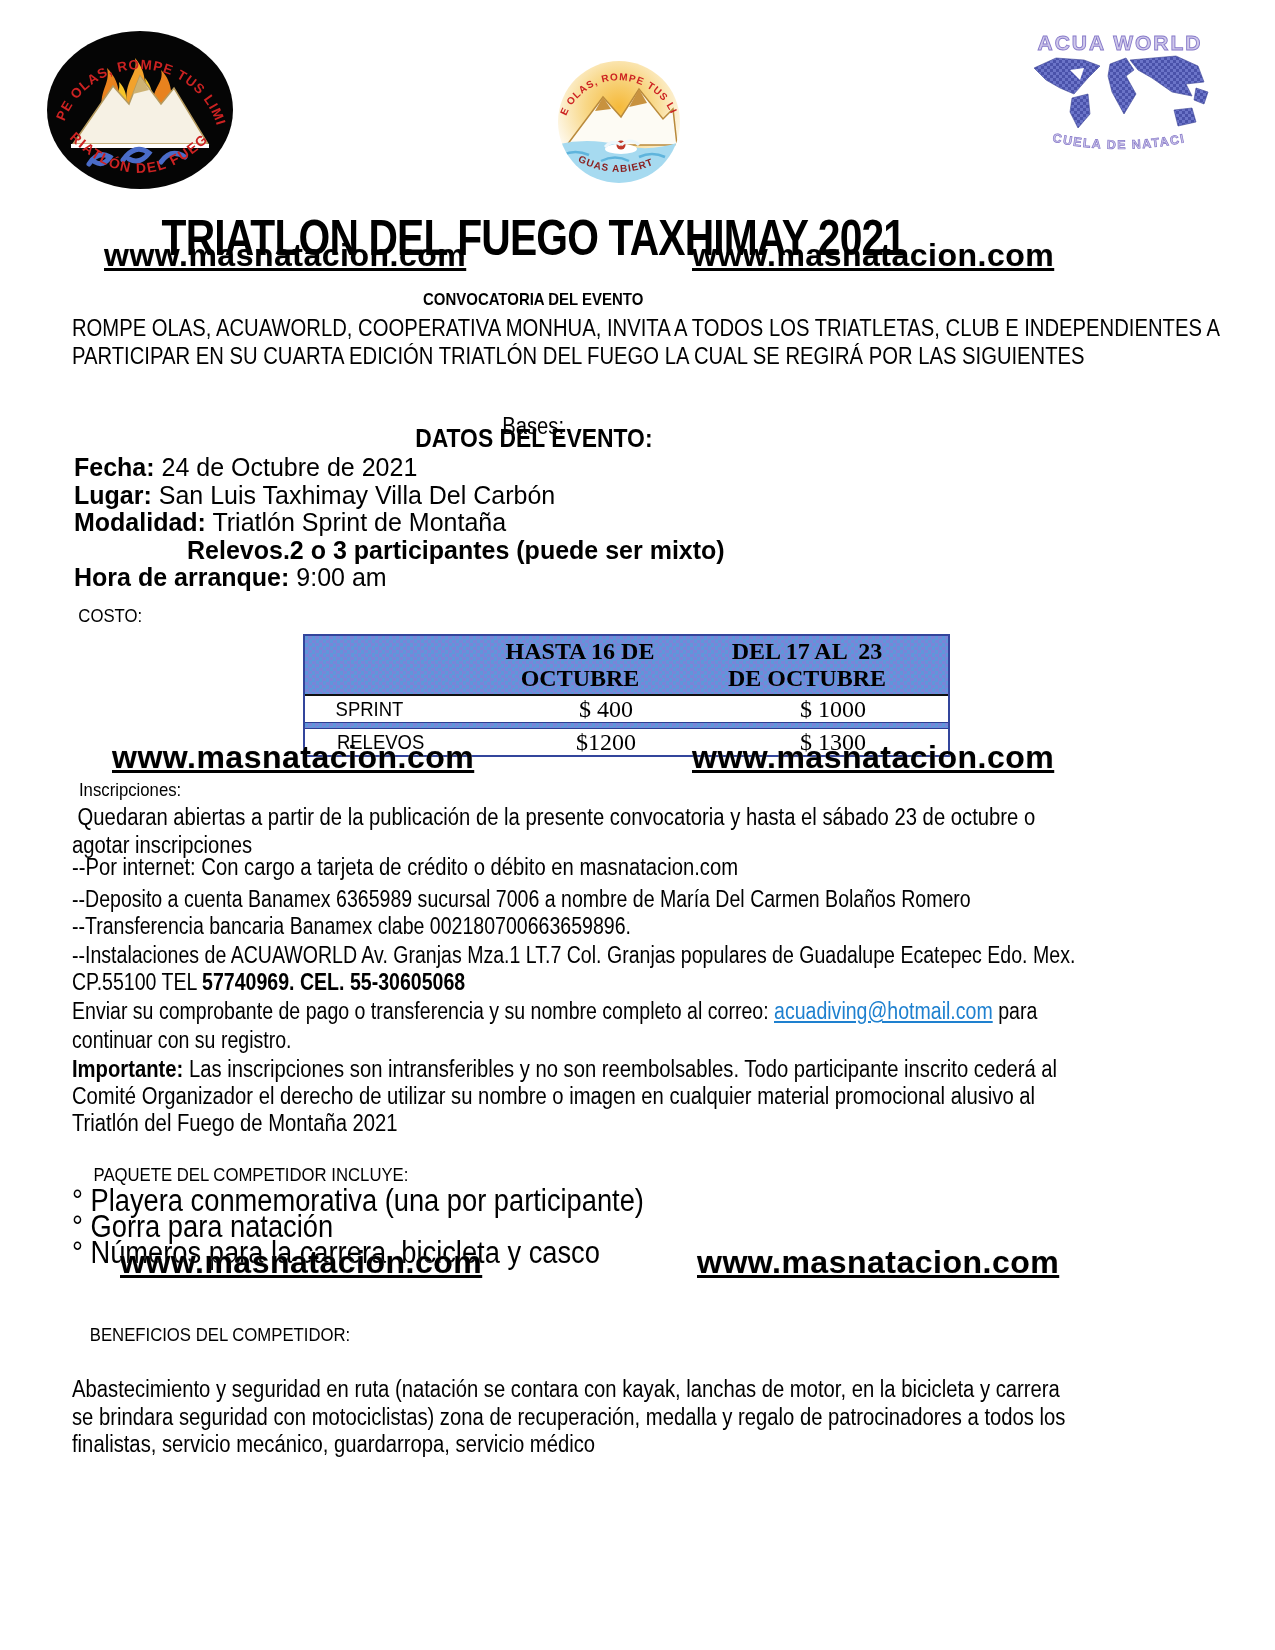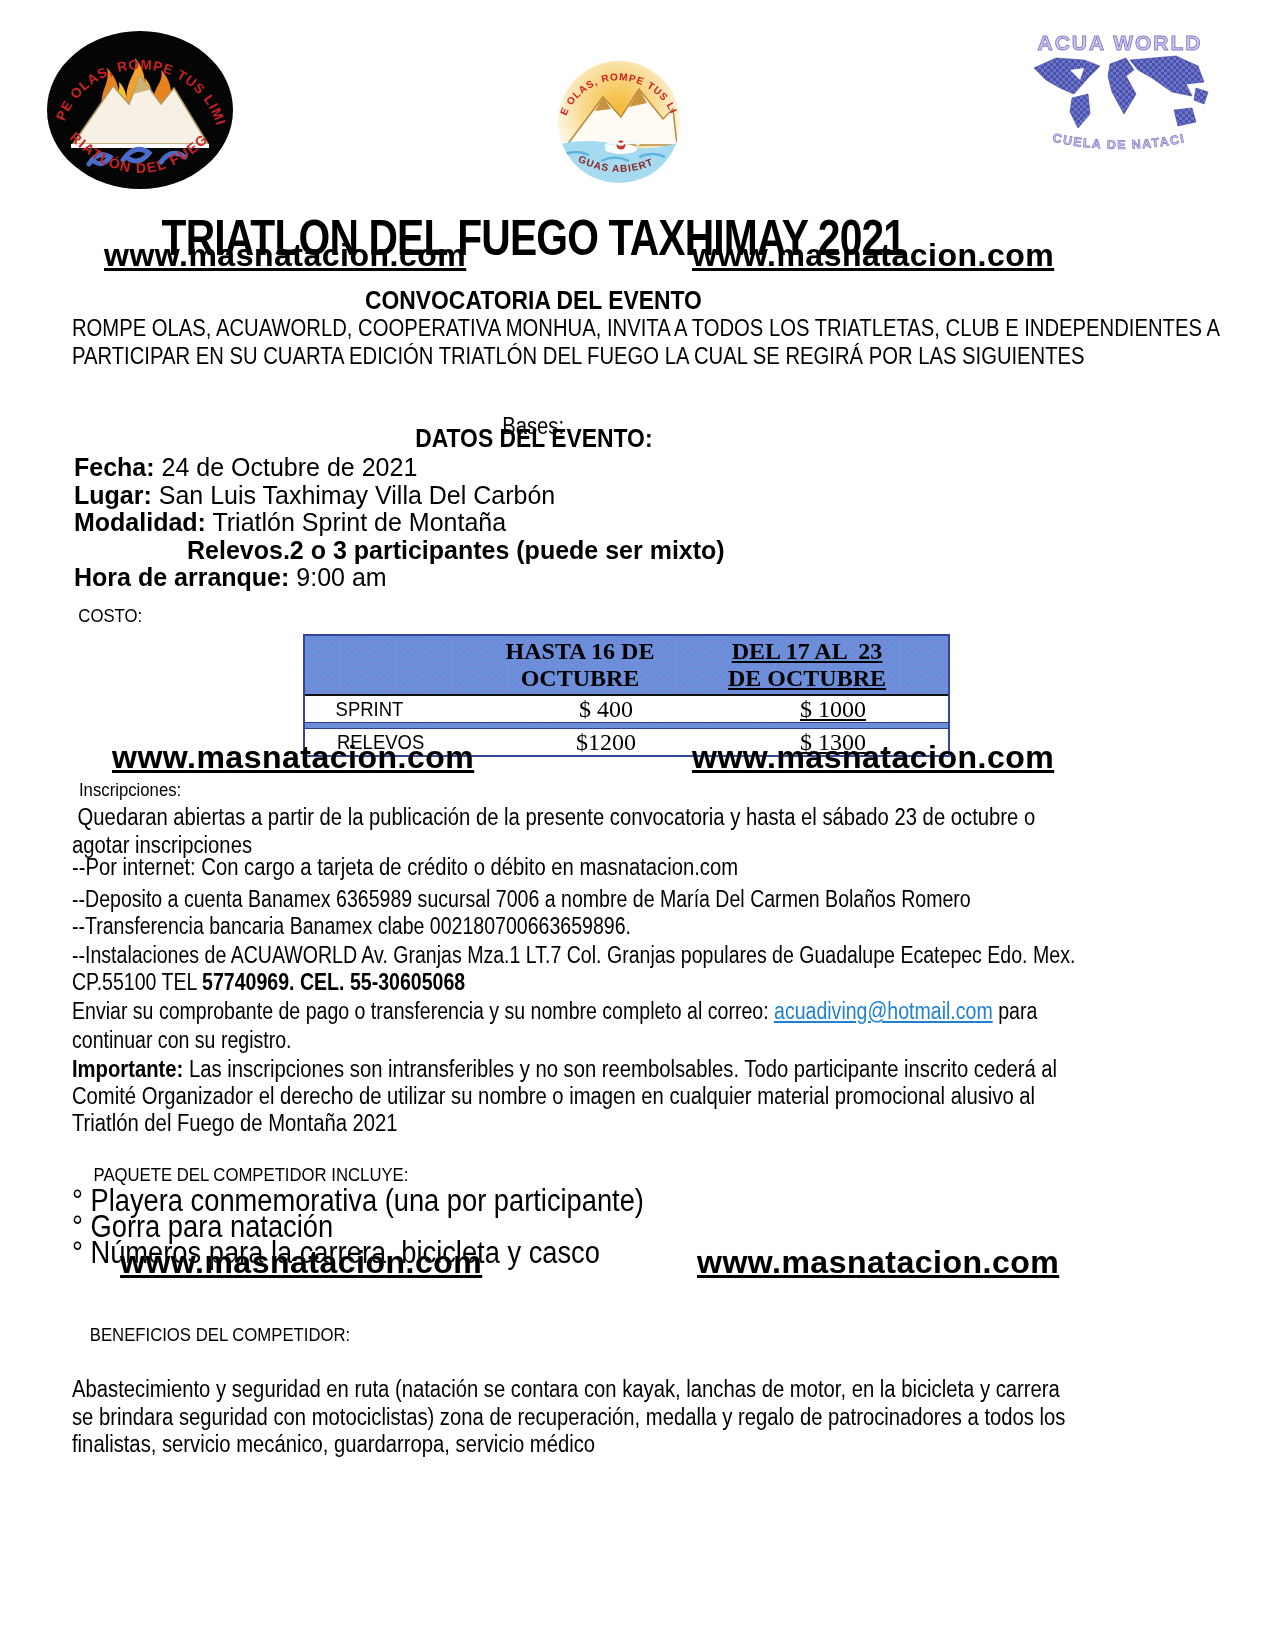--- a/index.html
+++ b/index.html
@@ -15,21 +15,21 @@
   .sx85{transform:scaleX(.85);}
   
   .doc-title{top:210px;font-size:48px;font-weight:bold;letter-spacing:-1px;}
   .doc-title .cx{transform:scaleX(.85) scaleY(1.05);}
   
   .wm{
     font-size:32px;font-weight:bold;line-height:30px;color:#000000;
     text-shadow:0 0 1px #c2c2c2;letter-spacing:.5px;white-space:pre;z-index:3;text-decoration:underline;
   }
   
-  .h-conv{top:287px;font-size:26px;font-weight:bold;line-height:26px;}
+  .h-conv{top:287px;font-size:17px;font-weight:bold;line-height:26px;}
   .invitation{top:314px;left:72px;font-size:23px;line-height:28px;}
   .h-bases{top:369px;font-size:23px;line-height:26px;margin-top:44px;}
   .h-datos{top:425px;font-size:26px;font-weight:bold;line-height:26px;}
   .section-h{font-size:19px;font-weight:normal;line-height:30px;left:74px;}
   
   .event-rows{top:454px;left:74px;font-size:25px;line-height:27.5px;}
   .event-rows .ln{transform:none;}
   .indent{margin-left:113px;font-weight:bold;}
   
   .para{left:72px;font-size:23px;line-height:27.5px;}
@@ -38,21 +38,21 @@
   
   .cost-table{left:303px;top:634px;width:643px;border:2px solid #33459c;z-index:2;background:#fff;}
   .checker{
     background-color:#6f87d4;
     background-image:repeating-conic-gradient(#7a85d8 0% 25%, #5f97da 25% 50%);
     background-size:7px 7px;
   }
   .t-head{height:58px;display:flex;border-bottom:2px solid #101010;}
   .t-cell0{width:150px;}
   .t-cell1{width:250px;}
-  .t-cell2{width:204px;text-decoration:underline;}
+  .t-cell2{width:204px;}
   .t-head .hc{display:flex;flex-direction:column;justify-content:center;text-align:center;
     font-family:"Liberation Serif","DejaVu Serif",serif;font-weight:bold;font-size:24px;line-height:27px;white-space:pre;align-items:center;}
   .t-row{display:flex;align-items:center;height:26px;background:#fff;}
   .t-row .rname{padding-left:26px;font-weight:normal;font-size:21px;}
   .t-row .rval{text-align:center;font-family:"Liberation Serif","DejaVu Serif",serif;font-size:24px;}
   .t-sep{height:5px;border-top:1px solid #2c3e93;border-bottom:1px solid #2c3e93;}
   
   .logo{z-index:1;}
 </style>
 </head>

